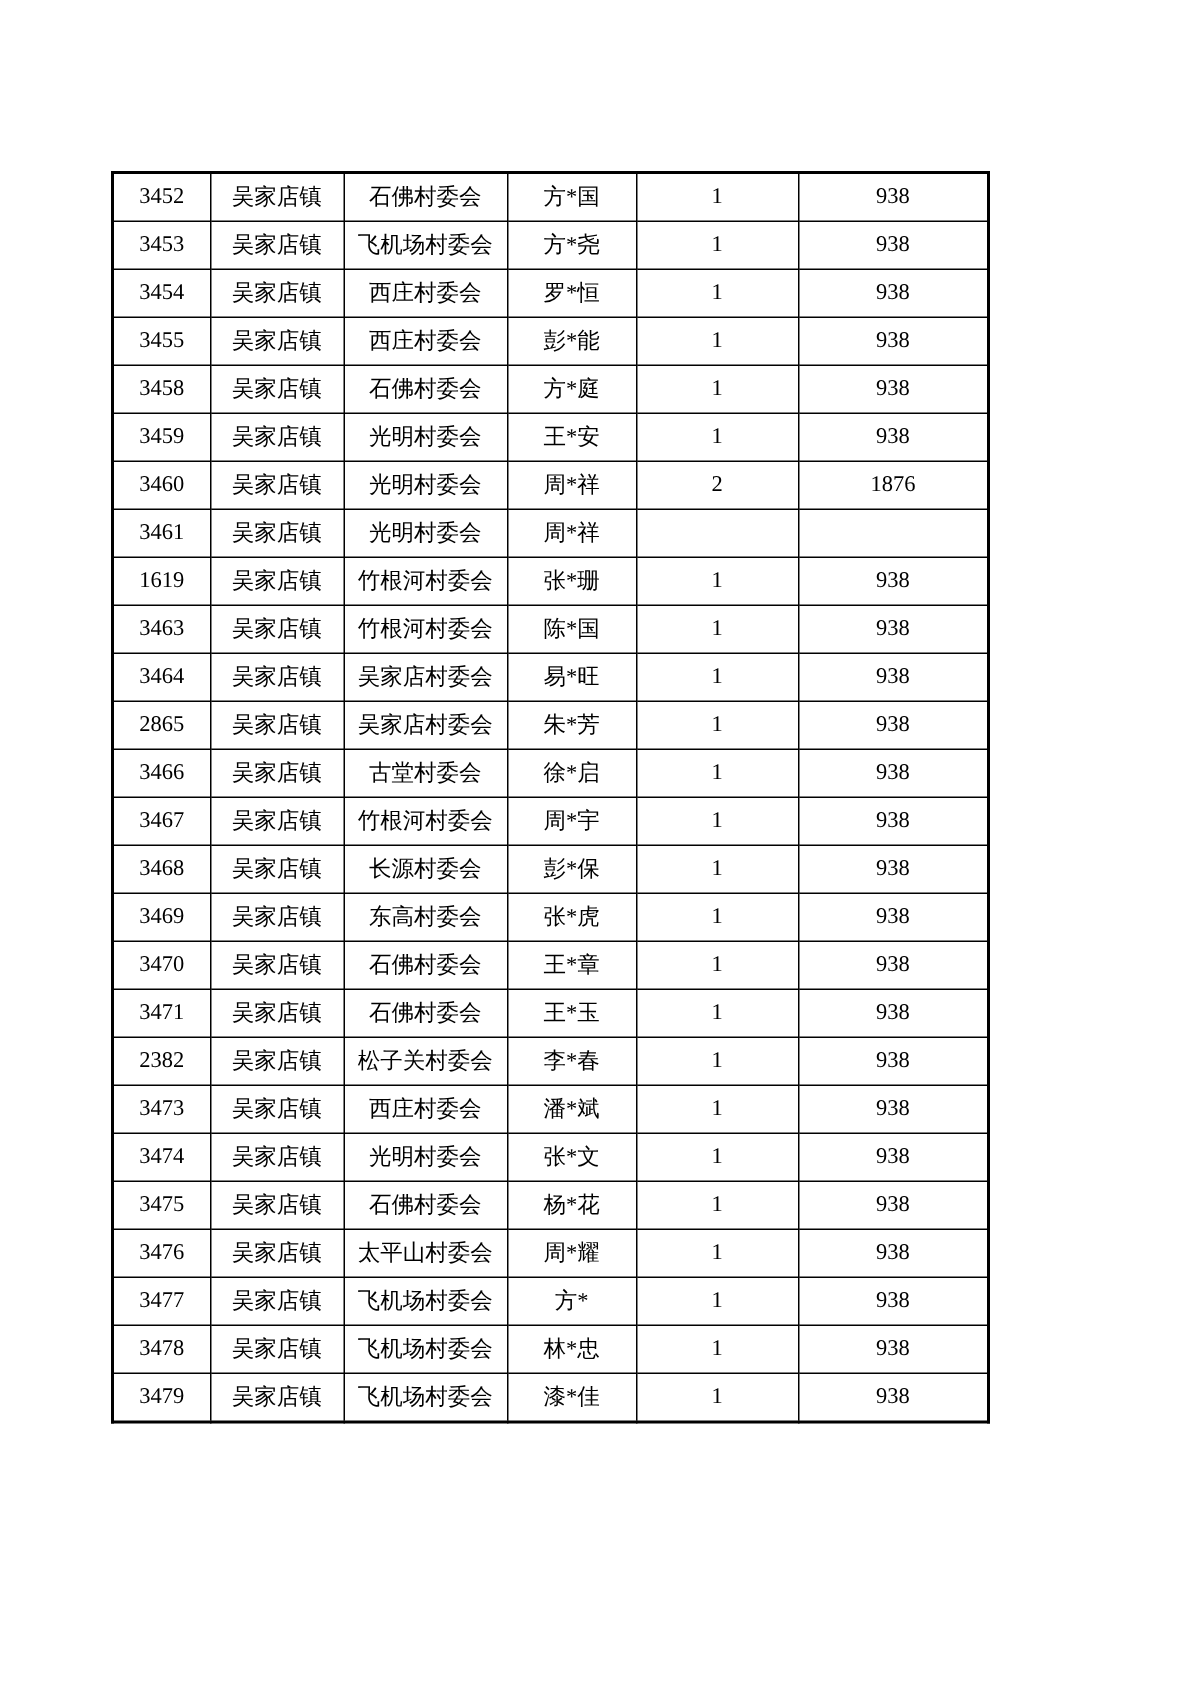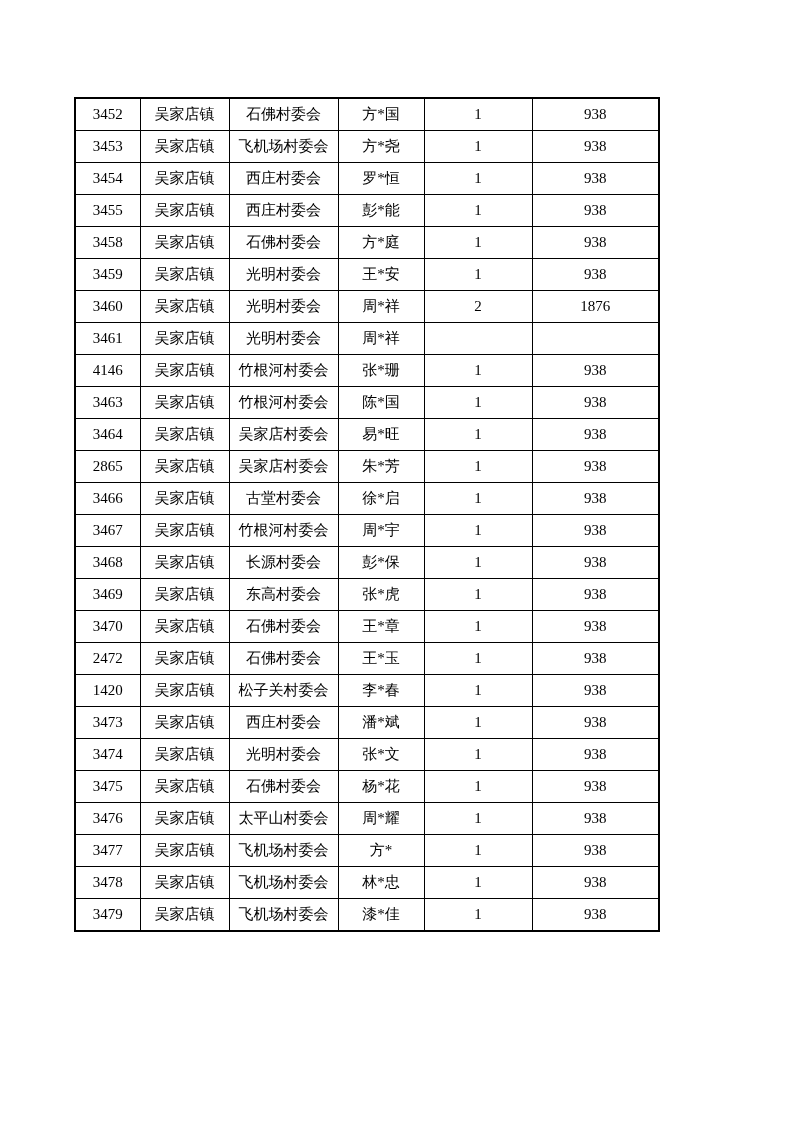--- a/index.html
+++ b/index.html
@@ -11,21 +11,21 @@
     position: relative;
     width: 793px;
     height: 1122px;
     background: #ffffff;
     overflow: hidden;
     font-family: "Liberation Serif", "DejaVu Serif", serif;
   }
   table.roster {
     position: absolute;
     left: 74px;
-    top: 97px;
+    top: 114px;
     width: 584px;
     border-collapse: collapse;
     table-layout: fixed;
     border: 2px solid #000000;
   }
   table.roster td {
     border: 1px solid #000000;
     height: 31px;
     padding: 0 2px;
     text-align: center;
@@ -114,21 +114,21 @@
         </tr>
         <tr>
           <td>3461</td>
           <td>吴家店镇</td>
           <td>光明村委会</td>
           <td>周*祥</td>
           <td></td>
           <td></td>
         </tr>
         <tr>
-          <td>4146</td>
+          <td>1619</td>
           <td>吴家店镇</td>
           <td>竹根河村委会</td>
           <td>张*珊</td>
           <td>1</td>
           <td>938</td>
         </tr>
         <tr>
           <td>3463</td>
           <td>吴家店镇</td>
           <td>竹根河村委会</td>
@@ -186,29 +186,29 @@
         </tr>
         <tr>
           <td>3470</td>
           <td>吴家店镇</td>
           <td>石佛村委会</td>
           <td>王*章</td>
           <td>1</td>
           <td>938</td>
         </tr>
         <tr>
-          <td>2472</td>
+          <td>3471</td>
           <td>吴家店镇</td>
           <td>石佛村委会</td>
           <td>王*玉</td>
           <td>1</td>
           <td>938</td>
         </tr>
         <tr>
-          <td>1420</td>
+          <td>2382</td>
           <td>吴家店镇</td>
           <td>松子关村委会</td>
           <td>李*春</td>
           <td>1</td>
           <td>938</td>
         </tr>
         <tr>
           <td>3473</td>
           <td>吴家店镇</td>
           <td>西庄村委会</td>

